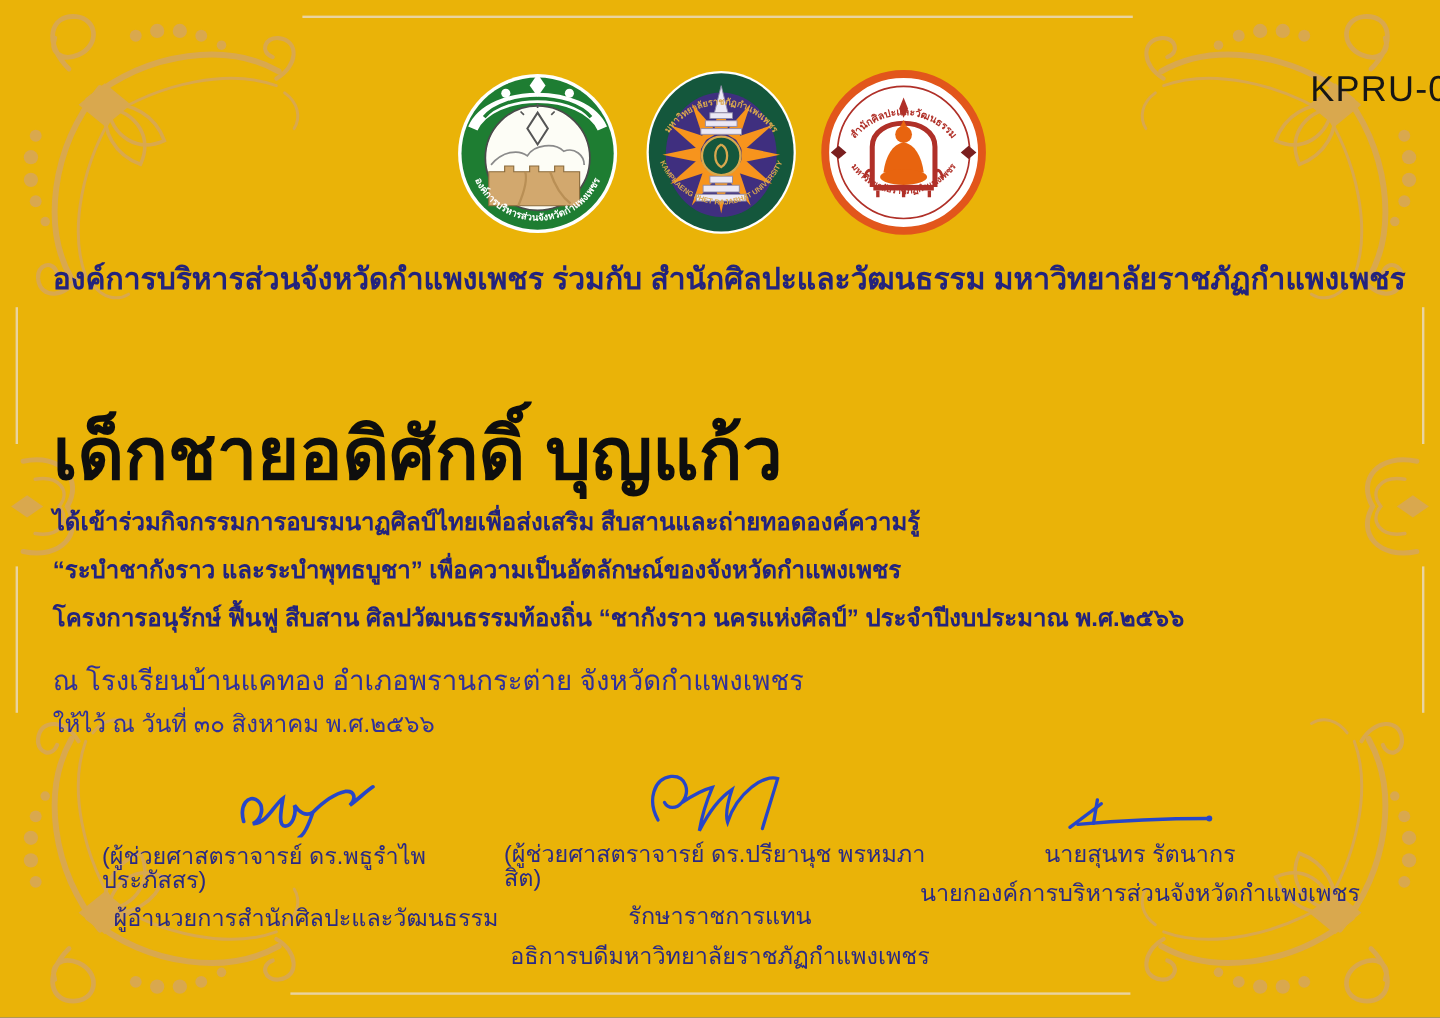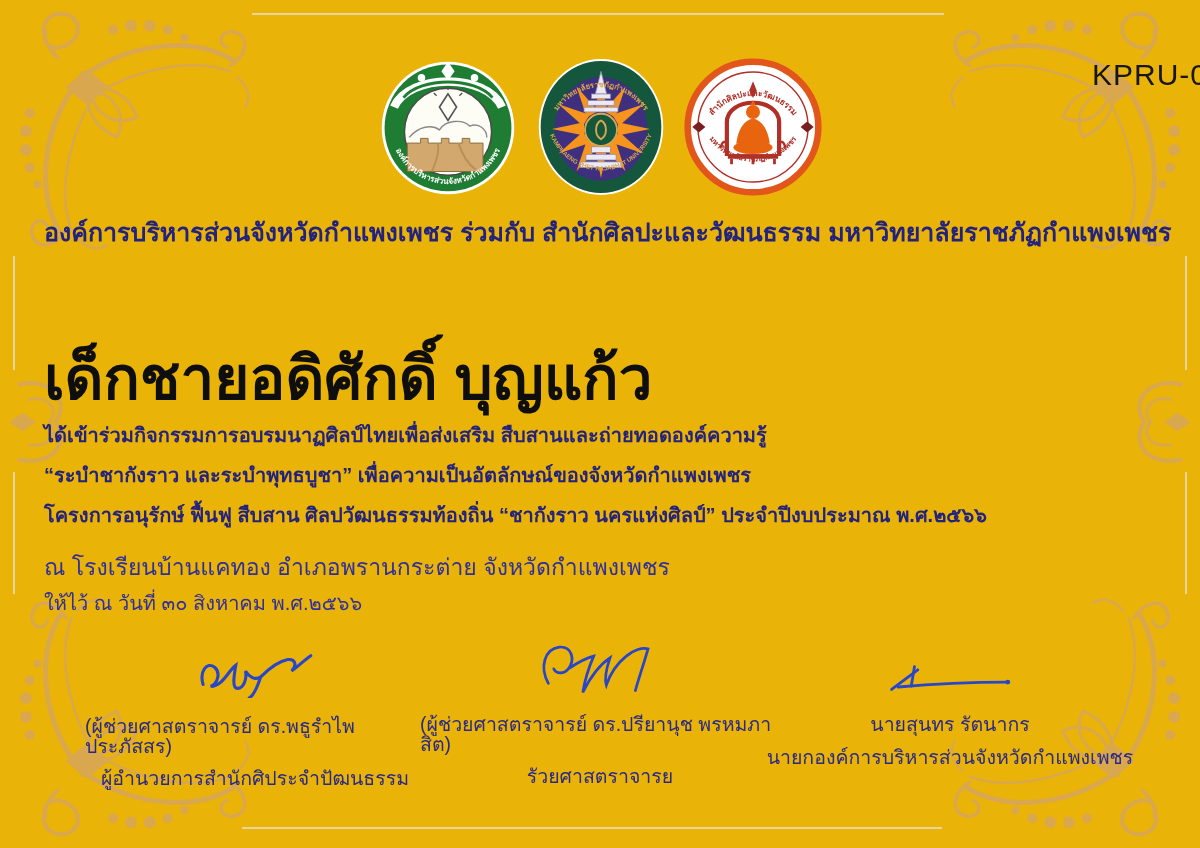--- a/index.html
+++ b/index.html
@@ -21,21 +21,21 @@
   .logos-row{position:absolute;top:54px;left:0;width:100%;display:flex;justify-content:center;align-items:center;gap:16px;}
   .ref-code{position:absolute;top:58px;right:-8px;font-size:30px;color:#161616;letter-spacing:1px;font-weight:400;}
   .org-line{top:212px;font-size:25px;font-weight:700;}
   .presented-line{top:260px;font-size:30px;font-weight:700;}
   .recipient-name{top:330px;font-size:60px;font-weight:700;color:#0e0e0e;}
   .body-line{font-size:20px;font-weight:700;}
   .b1{top:419px;} .b2{top:459px;} .b3{top:499px;}
   .venue-line{top:549px;font-size:23px;font-weight:400;color:#30309a;}
   .date-line{top:587px;font-size:20px;font-weight:400;color:#30309a;}
   .sig-col{position:absolute;display:flex;flex-direction:column;align-items:center;color:#2a2a85;font-size:19.5px;line-height:1;}
-  .sig-col .name{margin-top:19px;}
+  .sig-col .name{margin-top:7px;}
   .sig-col .title{margin-top:13px;}
   .sig-col svg{display:block;}
   .c1{left:85px;top:648px;width:340px;}
   .c2{left:420px;top:638px;width:360px;}
   .c3{left:765px;top:660px;width:370px;}
 </style>
 </head>
 <body>
 
 <div id="certificate">
@@ -279,29 +279,30 @@
   <div class="center-line body-line b2">“ระบำชากังราว และระบำพุทธบูชา” เพื่อความเป็นอัตลักษณ์ของจังหวัดกำแพงเพชร</div>
   <div class="center-line body-line b3">โครงการอนุรักษ์ ฟื้นฟู สืบสาน ศิลปวัฒนธรรมท้องถิ่น  “ชากังราว นครแห่งศิลป์” ประจำปีงบประมาณ พ.ศ.๒๕๖๖</div>
   <div class="center-line venue-line">ณ โรงเรียนบ้านแคทอง อำเภอพรานกระต่าย จังหวัดกำแพงเพชร</div>
   <div class="center-line date-line">ให้ไว้ ณ วันที่ ๓๐ สิงหาคม พ.ศ.๒๕๖๖</div>
 
   <div class="sig-col c1">
     <svg width="118" height="50" viewBox="0 0 120 52">
       <path d="M6,38 C2,24 10,14 18,20 C24,25 22,36 14,40 C26,40 32,24 40,18 C38,30 36,42 42,42 C48,42 52,32 50,24 C54,30 60,34 66,30 C62,42 58,50 54,52 M66,30 C74,22 84,14 94,12 C102,11 104,18 98,24 C106,18 112,12 118,8" fill="none" stroke="#2746c8" stroke-width="3.2" stroke-linecap="round"></path>
     </svg>
     <div class="name">(ผู้ช่วยศาสตราจารย์ ดร.พธูรำไพ  ประภัสสร)</div>
-    <div class="title">ผู้อำนวยการสำนักศิประจำปัฒนธรรม</div>
+    <div class="title">ผู้อำนวยการสำนักศิลปะและวัฒนธรรม</div>
   </div>
 
   <div class="sig-col c2">
     <svg width="150" height="58" viewBox="0 0 150 64">
       <path d="M18,50 C8,32 14,12 30,10 C44,9 48,24 40,34 C35,40 27,40 24,34 M40,34 C52,26 60,22 68,20 C62,34 58,48 56,60 C64,44 74,30 86,22 C82,34 80,46 82,52 C86,40 94,28 104,20 C112,13 122,10 128,12 C124,26 118,44 114,58" fill="none" stroke="#2746c8" stroke-width="3" stroke-linecap="round"></path>
     </svg>
     <div class="name">(ผู้ช่วยศาสตราจารย์ ดร.ปรียานุช พรหมภาสิต)</div>
-    <div class="title">รัวยศาสตราจารย</div>
+    <div class="title">รักษาราชการแทน</div>
+    <div class="title">อธิการบดีมหาวิทยาลัยราชภัฏกำแพงเพชร</div>
   </div>
 
   <div class="sig-col c3">
     <svg width="155" height="36" viewBox="0 0 160 44">
       <g fill="none" stroke="#2746c8" stroke-width="3.4" stroke-linecap="round">
         <path d="M8,36 L40,12"></path>
         <path d="M32,32 L36,8"></path>
         <path d="M16,33 C60,29 110,27 150,27"></path>
       </g>
       <circle cx="150" cy="27" r="3" fill="#2746c8"></circle>

